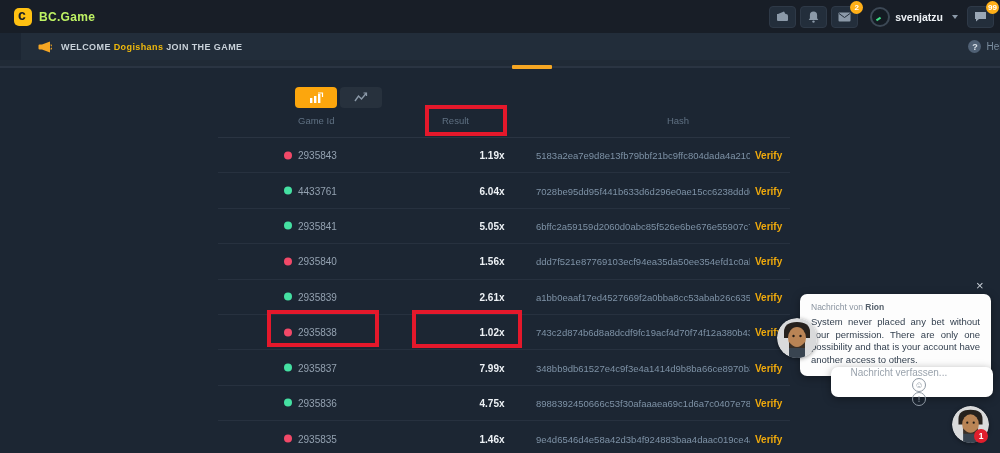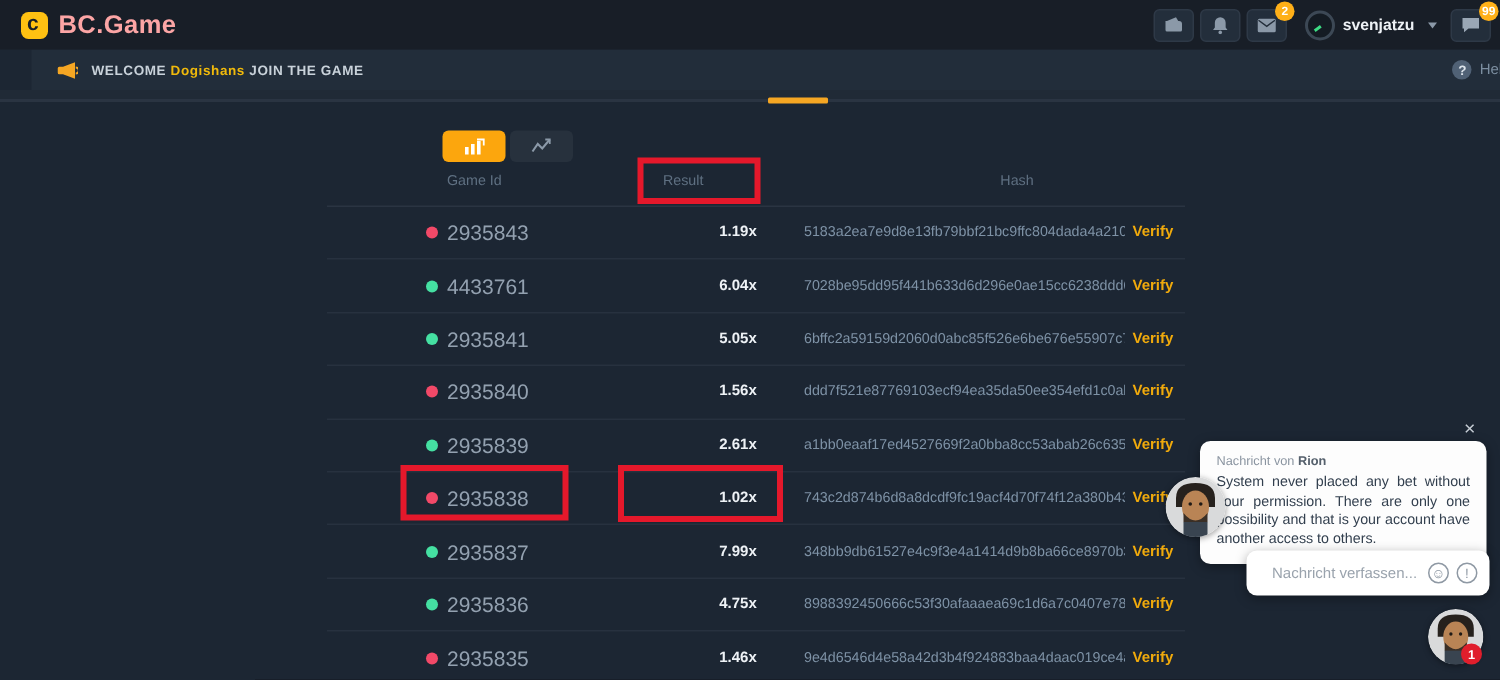--- a/index.html
+++ b/index.html
@@ -6,21 +6,21 @@
   body { font-family:"Liberation Sans", sans-serif; background:#10151c; }
   .screen { position:relative; width:1000px; height:453px; overflow:hidden; background:#1c2633; }
 
   
   .topbar { position:absolute; left:0; top:0; width:1000px; height:33px; background:#181e27;
             display:flex; align-items:center; z-index:5; }
   .logo { display:flex; align-items:center; gap:7px; margin-left:14px; }
   .logo-badge { width:18px; height:18px; border-radius:5px; background:#ffc112; position:relative; }
   .logo-badge::after { content:"c"; position:absolute; left:4px; top:-1px; color:#181e27;
                        font-weight:bold; font-size:14px; }
-  .brand { color:#fca5a5; font-size:17px; font-weight:bold; letter-spacing:.3px; }
+  .brand { color:#bef264; font-size:12px; font-weight:bold; letter-spacing:.3px; }
   .nav { display:flex; align-items:center; margin-left:26px; gap:24px; }
   .nav-item { color:#dfe6ec; font-size:10px; font-weight:bold; letter-spacing:.4px;
               height:33px; display:flex; align-items:center; position:relative; cursor:pointer; }
   .nav-item.active { color:#f0b90b; }
   .nav-item.active::after { content:""; position:absolute; left:-4px; right:-10px; bottom:0;
                             height:3px; background:#f0b90b; }
   .caret { display:inline-block; width:0; height:0; border-left:3.5px solid transparent;
            border-right:3.5px solid transparent; border-top:4px solid currentColor; margin-left:4px; }
   .top-right { position:absolute; right:6px; top:0; height:33px; display:flex; align-items:center; gap:4px; }
   .balance-pill { display:flex; align-items:center; gap:5px; background:#232e3b; border:1px solid #2e3947;
@@ -67,21 +67,21 @@
   
   .table { position:absolute; left:218px; top:105px; width:572px; }
   .t-head { position:relative; height:33px; border-bottom:1px solid #2a3442; }
   .t-head span { position:absolute; top:10px; color:#5f7082; font-size:9.5px; }
   .col-id-h   { left:80px; }
   .col-res-h  { left:224px; width:100px; text-align:left; }
   .col-hash-h { left:400px; width:120px; text-align:center; }
   .t-row { position:relative; height:35.4px; border-bottom:1px solid #27313f; }
   .t-row:last-child { border-bottom:none; }
   .cell-id { position:absolute; left:66px; top:50%; transform:translateY(-50%);
-             display:flex; align-items:center; gap:6px; color:#93a1b0; font-size:14px; }
+             display:flex; align-items:center; gap:6px; color:#93a1b0; font-size:10px; }
   .dot { width:8px; height:8px; border-radius:50%; background:#888; }
   .dot[data-status="win"]  { background:#45e0a2; }
   .dot[data-status="lose"] { background:#f24968; }
   .cell-result { position:absolute; left:224px; width:100px; top:50%; transform:translateY(-50%);
                  text-align:center; color:#eef2f6; font-size:10px; font-weight:bold; }
   .cell-hash { position:absolute; left:318px; width:214px; top:50%; transform:translateY(-50%);
                color:#7e92a6; font-size:9.5px; white-space:nowrap; overflow:hidden; }
   .cell-verify { position:absolute; left:537px; top:50%; transform:translateY(-50%);
                  color:#f0aa0c; font-size:10px; font-weight:bold; cursor:pointer; }
 
@@ -103,21 +103,21 @@
   .avatar { border-radius:50%; overflow:hidden; z-index:32; position:absolute;
             box-shadow:0 1px 4px rgba(0,0,0,.4); }
   .avatar svg { display:block; }
   .avatar-side { left:777px; top:318px; width:40px; height:40px; }
   .avatar-bottom { left:952px; top:406px; width:37px; height:37px; }
   .chat-badge { position:absolute; left:974px; top:429px; width:14px; height:14px; border-radius:50%;
                 background:#e01e2c; color:#fff; font-size:8.5px; font-weight:bold; z-index:33;
                 display:flex; align-items:center; justify-content:center; }
   .chat-input { position:absolute; left:831px; top:367px; width:162px; height:30px; background:#ffffff;
                 border-radius:7px; z-index:30; display:flex; align-items:center; padding:0 8px 0 17px;
-                box-shadow:0 2px 8px rgba(0,0,0,.35); }
+                box-shadow:0 2px 8px rgba(0,0,0,.35);flex-direction:column; }
   .chat-input input { border:none; outline:none; flex:1; font-size:10px; color:#444;
                       font-family:"Liberation Sans", sans-serif; min-width:0; background:transparent; }
   .chat-input input::placeholder { color:#9aa3ad; }
   .ci-icon { width:14px; height:14px; border-radius:50%; border:1px solid #8f99a4; color:#8f99a4;
              font-size:9px; display:flex; align-items:center; justify-content:center;
              margin-left:5px; cursor:pointer; flex:none; }
 </style>
 </head>
 <body>
 

